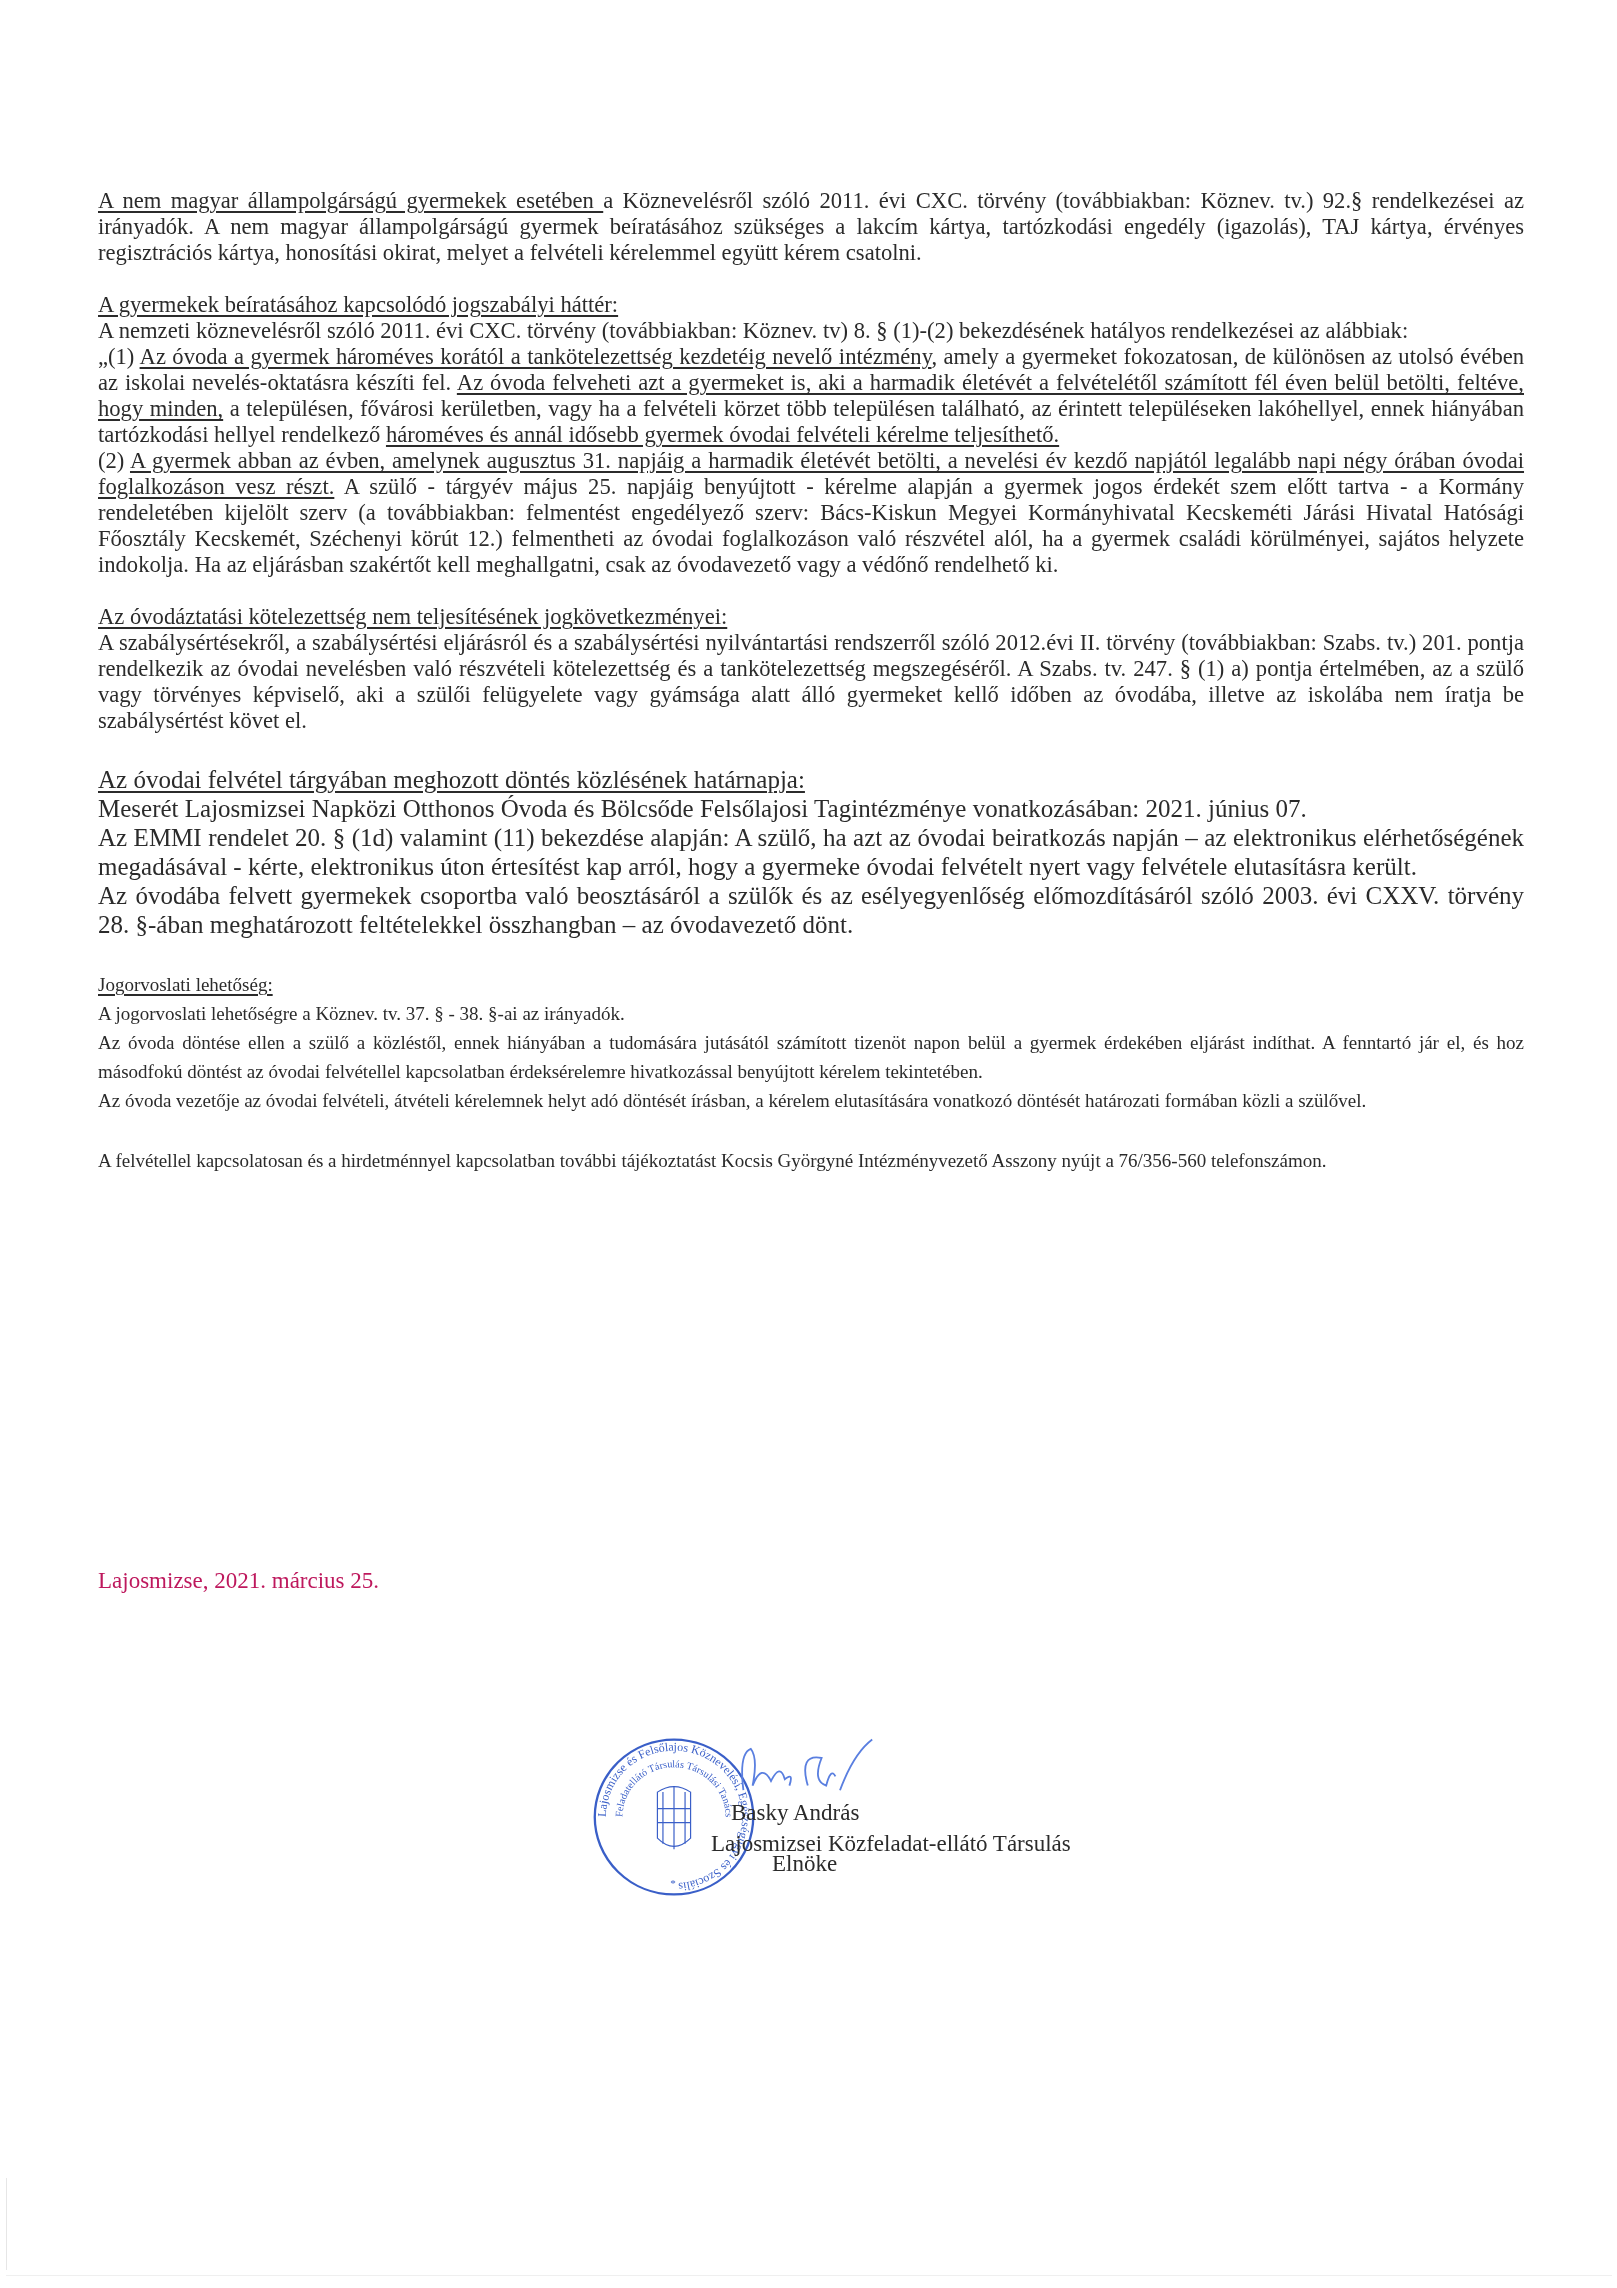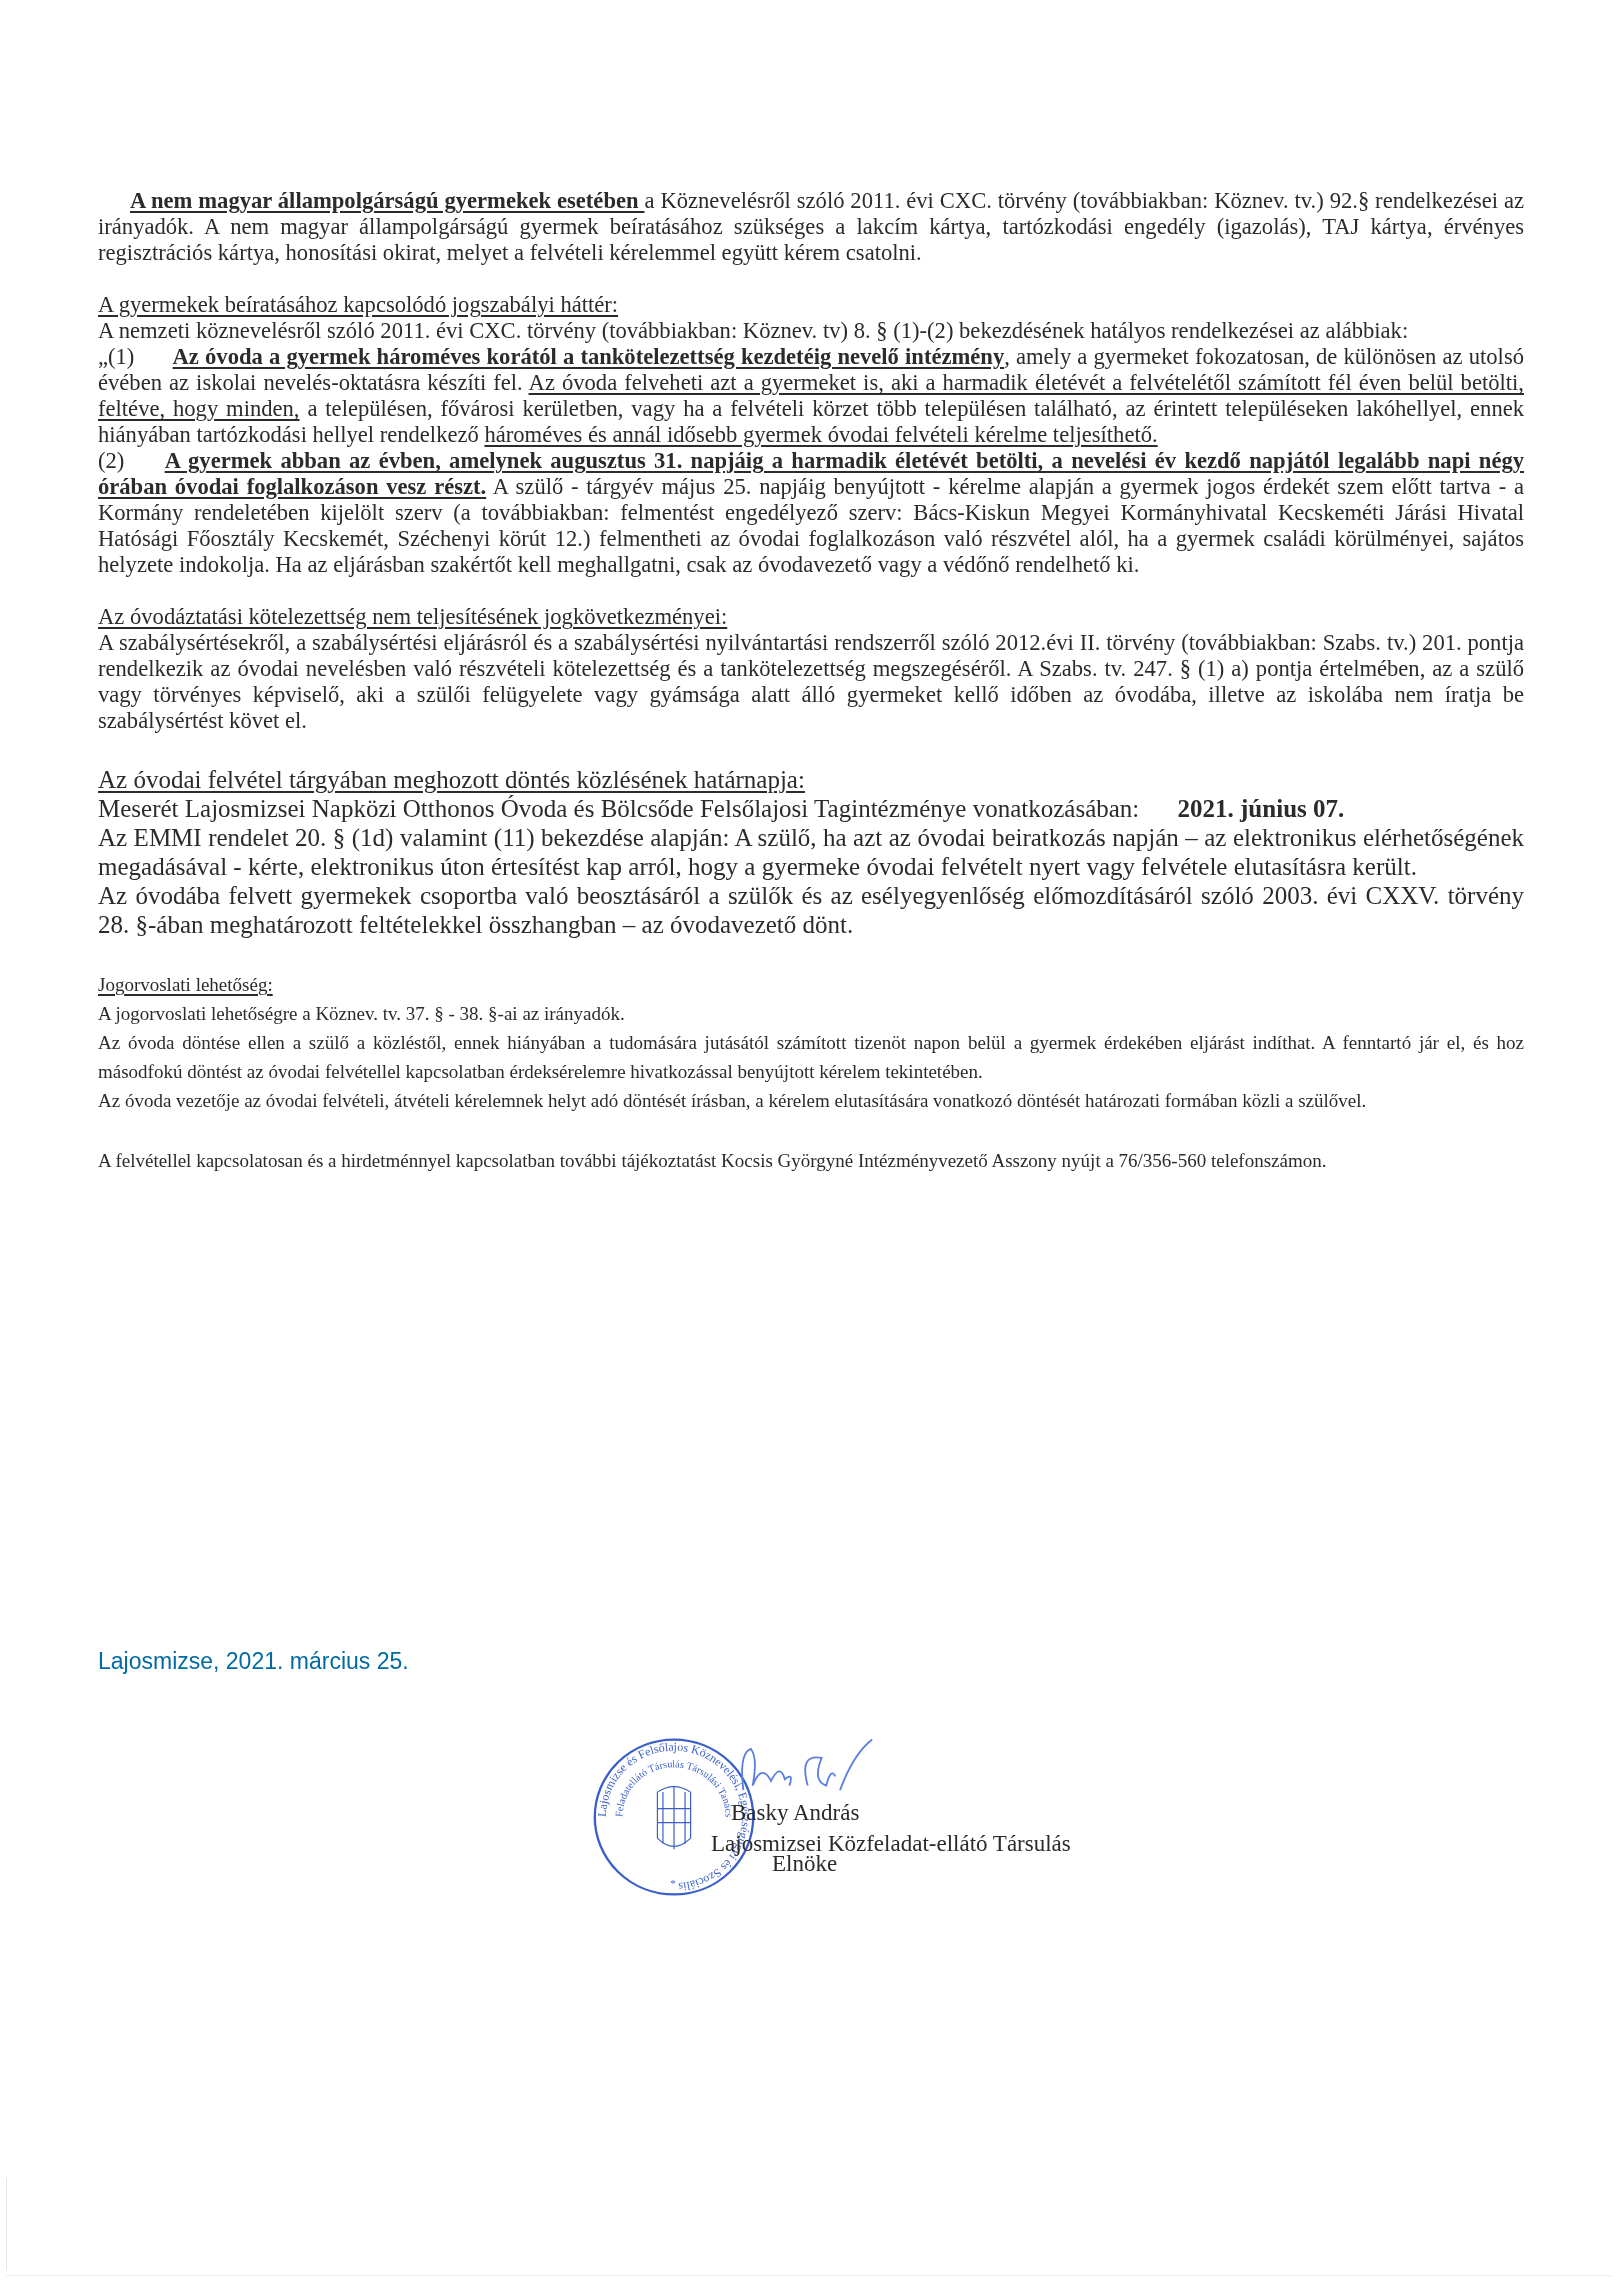--- a/index.html
+++ b/index.html
@@ -5,26 +5,26 @@
   html, body { margin: 0; padding: 0; background: #ffffff; }
   body { width: 1618px; height: 2289px; position: relative; overflow: hidden; }
   .page {
     position: absolute; left: 98px; top: 188px; width: 1426px;
     font-family: "Liberation Serif", "DejaVu Serif", serif;
     color: #2b2b2b; font-size: 22.6px; line-height: 26px;
     text-align: justify;
   }
   .page p { margin: 0; }
   .u { text-decoration: underline; text-decoration-thickness: 1.8px; text-underline-offset: 2.8px; }
-  .b { font-weight: bold; margin-left: 32px; }
+  .b { font-weight: normal; }
   .gap { height: 26px; }
   .gap-lg { height: 31px; }
   .sec-lg { font-size: 25px; line-height: 29px; }
   .sec-lg2 { font-size: 19px; line-height: 29px; }
-  .date-line { position: absolute; left: 98px; top: 1648px; font-family: Liberation Sans, sans-serif; font-size: 23px; color: #0369a1; }
+  .date-line { position: absolute; left: 98px; top: 1568px; font-family: Liberation Serif, serif; font-size: 23px; color: #be185d; }
   .sig-block { position: absolute; left: 591px; top: 1735px; width: 517px; height: 185px; font-family: "Liberation Serif", serif; color: #2b2b2b; font-size: 23px; }
   .sig-name { position: absolute; left: 140px; top: 65px; }
   .sig-org { position: absolute; left: 120px; top: 96px; white-space: nowrap; }
   .sig-title { position: absolute; left: 181px; top: 116px; }
   .stamp { position: absolute; left: 0; top: 0; width: 166px; height: 164px; }
   .signature { position: absolute; left: 143px; top: 0; width: 166px; height: 92px; }
   .page-edge { position: absolute; left: 5.5px; top: 2178px; width: 0.9px; height: 92px; background: #e6e6e6; }
   .page-bottom { position: absolute; left: 5.5px; top: 2275px; width: 1606px; height: 0.9px; background: #efefef; }
 </style>
 </head>

